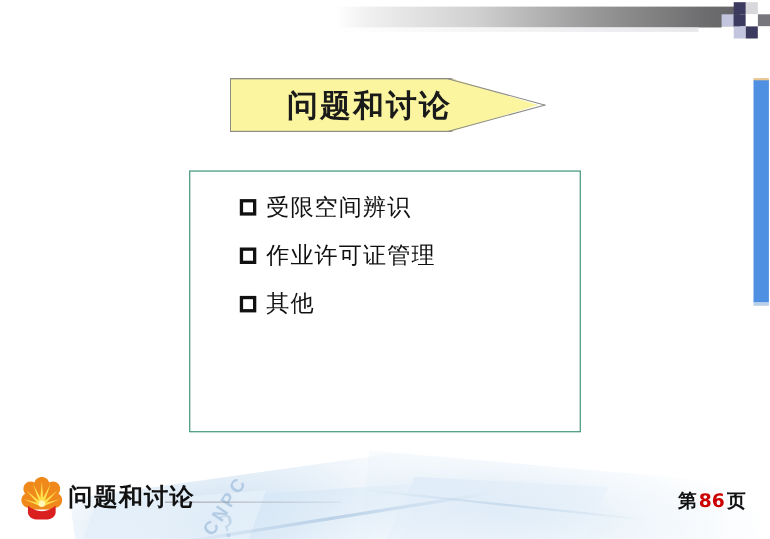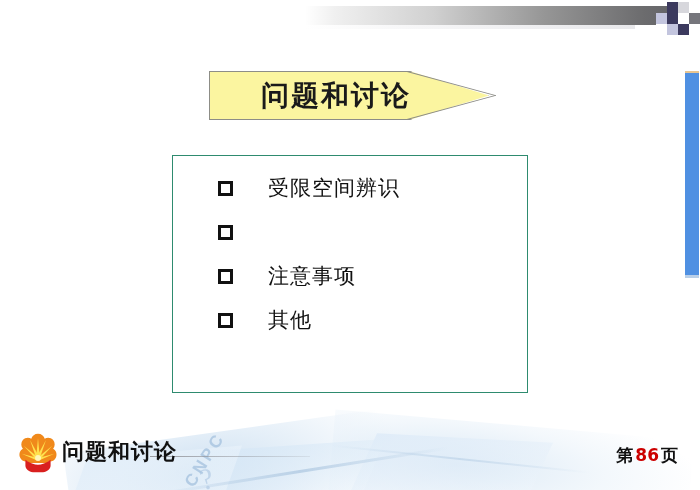--- a/index.html
+++ b/index.html
@@ -164,21 +164,21 @@
   }
   .bullet-marker {
     width: 15px;
     height: 15px;
     border: 3px solid #111111;
     box-sizing: border-box;
     flex: 0 0 auto;
     background: #ffffff;
   }
   .bullet-text {
-    margin-left: 35px;
+    margin-left: 9px;
     font-family: "DejaVu Sans", "Liberation Sans", sans-serif;
     font-size: 21px;
     color: #111111;
     letter-spacing: 1px;
     white-space: nowrap;
   }
 
   
   .wm {
     position: absolute;
@@ -324,24 +324,21 @@
 
   <div class="content-box"></div>
 
   <div class="bullet-list">
     <div class="bullet-item">
       <span class="bullet-marker"></span>
       <span class="bullet-text">受限空间辨识</span>
     </div>
     <div class="bullet-item">
       <span class="bullet-marker"></span>
-    </div>
-    <div class="bullet-item">
-      <span class="bullet-marker"></span>
-      <span class="bullet-text">注意事项</span>
+      <span class="bullet-text">作业许可证管理</span>
     </div>
     <div class="bullet-item">
       <span class="bullet-marker"></span>
       <span class="bullet-text">其他</span>
     </div>
   </div>
 
   <div class="wm wm-blob-a"></div>
   <div class="wm wm-blob-b"></div>
   <div class="wm wm-card-3"></div>

